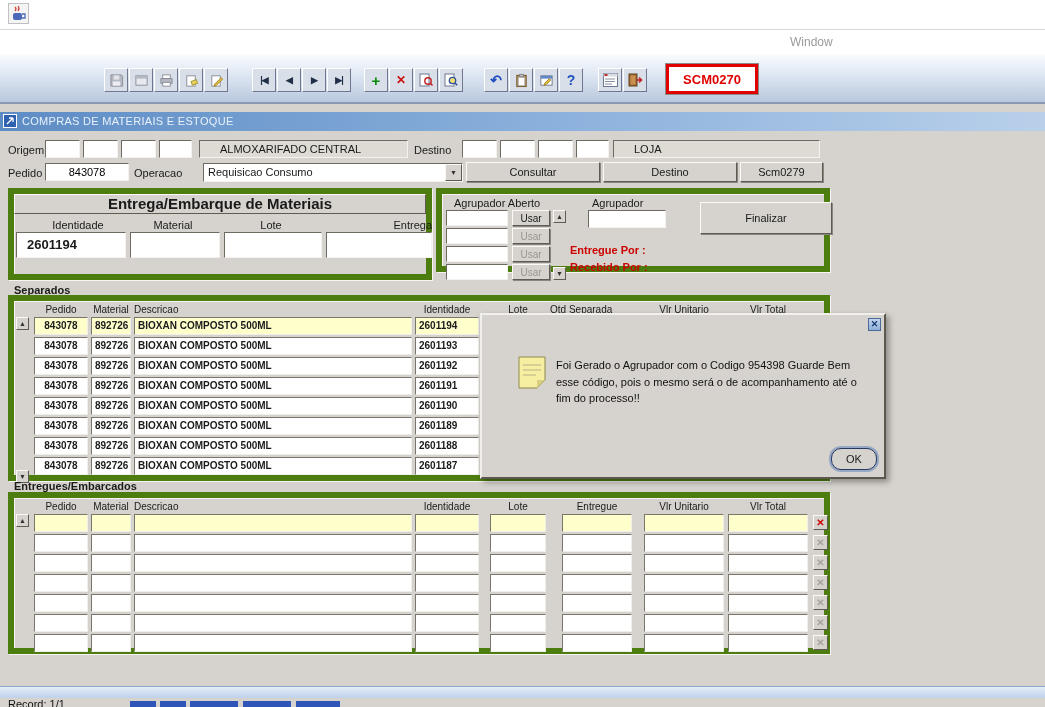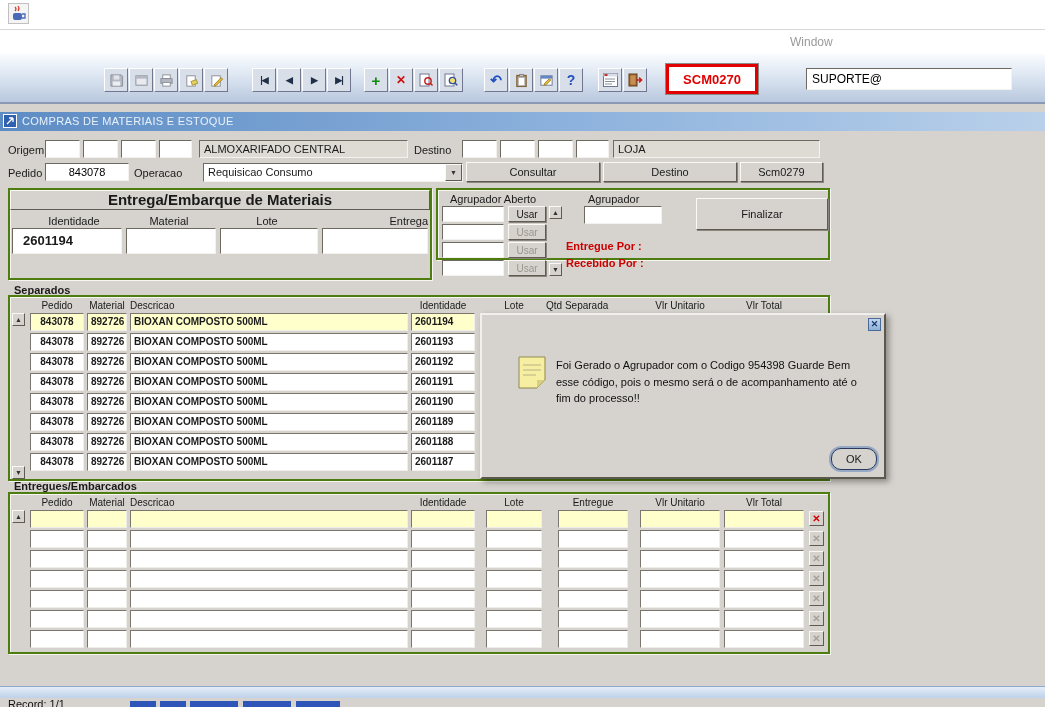--- a/index.html
+++ b/index.html
@@ -39,25 +39,25 @@
   .mdi-title { position:absolute; left:22px; top:3px; color:#e8f1fb; font-size:11px; letter-spacing:.3px; }
   .mdi-ic { position:absolute; left:3px; top:2px; }
 
   .form-area { position:absolute; left:0; top:131px; width:1045px; height:555px; background:#d6d3ce; }
 
   
   .lbl { position:absolute; font-size:11px; color:#1a1a1a; white-space:nowrap; }
   .inp { position:absolute; background:#fff; border:1px solid; border-color:#6e6a62 #f4f2ee #f4f2ee #6e6a62;
     font:11px "Liberation Sans",sans-serif; padding:0 3px; }
   .disp { position:absolute; background:#dedbd5; border:1px solid; border-color:#6e6a62 #f4f2ee #f4f2ee #6e6a62;
-    font-size:11px; line-height:16px; padding:0 4px; overflow:hidden; white-space:nowrap; }
+    font-size:11px; line-height:16px; padding:0 20px; overflow:hidden; white-space:nowrap; }
   .btn { position:absolute; background:#d6d3ce; border:1px solid; border-color:#fbf9f5 #5f5b53 #5f5b53 #fbf9f5;
     box-shadow:1px 1px 0 #8a867e; font-size:11px; display:flex; align-items:center; justify-content:center; cursor:default; }
   .btn.dis { color:#9a968e; }
-  .frame { position:absolute; border:2px solid #4d7c0f; box-shadow:inset 1px 1px 0 #f7f5f1, 1px 1px 0 #f7f5f1;padding-left:24px; }
+  .frame { position:absolute; border:6px solid #4d7c0f; box-shadow:inset 1px 1px 0 #f7f5f1, 1px 1px 0 #f7f5f1;padding-left:24px; }
   .sec-lbl { position:absolute; font-weight:bold; font-size:11px; }
   .cell { position:absolute; height:18px; background:#fff; border:1px solid; border-color:#7a766e #f0eee8 #f0eee8 #7a766e;
     font-size:10px; font-weight:bold; line-height:16px; padding:0 3px; overflow:hidden; white-space:nowrap; }
   .cell.hl { background:#ffffcc; }
   .th-lbl { position:absolute; font-size:10px; color:#1a1a1a; white-space:nowrap; }
   .arrowbtn { position:absolute; width:13px; height:13px; background:#d6d3ce; border:1px solid;
     border-color:#fbf9f5 #5f5b53 #5f5b53 #fbf9f5; font-size:7px; display:flex; align-items:center; justify-content:center; color:#333; }
   .xbtn { position:absolute; width:15px; height:15px; background:#d6d3ce; border:1px solid;
     border-color:#fbf9f5 #5f5b53 #5f5b53 #fbf9f5; display:flex; align-items:center; justify-content:center;
     font-size:10px; font-weight:bold; color:#d00000; }
@@ -233,21 +233,20 @@
             <rect x="2" y="2" width="8" height="12" fill="#a06830" stroke="#604018"></rect>
             <rect x="3.5" y="3.5" width="5" height="9" fill="#c89050"></rect>
             <path d="M9 8 L14 8 M12 5.5 L14.5 8 L12 10.5" stroke="#c02020" stroke-width="1.6" fill="none"></path>
           </svg>
       </div>
     </div>
 
     <div class="form-code-box">
       <span>SCM0270</span>
     </div>
-    <input class="user-field" value="SUPORTE@" style="">
   </div>
 
   <div class="mdi-bar">
     <span class="mdi-ic">
       <svg width="14" height="14" viewBox="0 0 14 14">
           <rect x="0.5" y="0.5" width="13" height="13" fill="#3060b0" stroke="#fff"></rect>
           <path d="M4 10 L10 4 M10 4 H6 M10 4 V8" stroke="#fff" stroke-width="1.3" fill="none"></path>
         </svg>
     </span>
     <span class="mdi-title">COMPRAS DE MATERIAIS E ESTOQUE</span>
@@ -284,21 +283,21 @@
       <span class="th-lbl" style="left:14px; top:25px; width:100px; text-align:center; font-size:11px;">Identidade</span>
       <span class="th-lbl" style="left:116px; top:25px; width:86px; text-align:center; font-size:11px;">Material</span>
       <span class="th-lbl" style="left:210px; top:25px; width:94px; text-align:center; font-size:11px;">Lote</span>
       <span class="th-lbl" style="left:368px; top:25px; width:50px; text-align:right; font-size:11px;">Entrega</span>
       <div class="big-inp" style="left:2px; top:38px; width:110px;">2601194</div>
       <div class="big-inp" style="left:116px; top:38px; width:90px;"></div>
       <div class="big-inp" style="left:210px; top:38px; width:98px;"></div>
       <div class="big-inp" style="left:312px; top:38px; width:106px;"></div>
     </div>
 
-    <div class="frame" style="left:436px; top:57px; width:394px; height:72px;">
+    <div class="frame" style="left:436px; top:57px; width:394px; height:84px;">
       <span class="lbl" style="left:12px; top:3px;">Agrupador Aberto</span>
       <span class="lbl" style="left:150px; top:3px;">Agrupador</span>
       <input class="inp" style="left: 146px; top: 16px; width: 78px; height: 18px;">
 
       <input class="inp" style="left: 4px; top: 16px; width: 62px; height: 16px;">
       <div class="btn" style="left:70px; top:16px; width:38px; height:16px; font-size:10px;">Usar</div>
       <input class="inp" style="left: 4px; top: 34px; width: 62px; height: 16px;">
       <div class="btn dis" style="left:70px; top:34px; width:38px; height:16px; font-size:10px;">Usar</div>
       <input class="inp" style="left: 4px; top: 52px; width: 62px; height: 16px;">
       <div class="btn dis" style="left:70px; top:52px; width:38px; height:16px; font-size:10px;">Usar</div>

